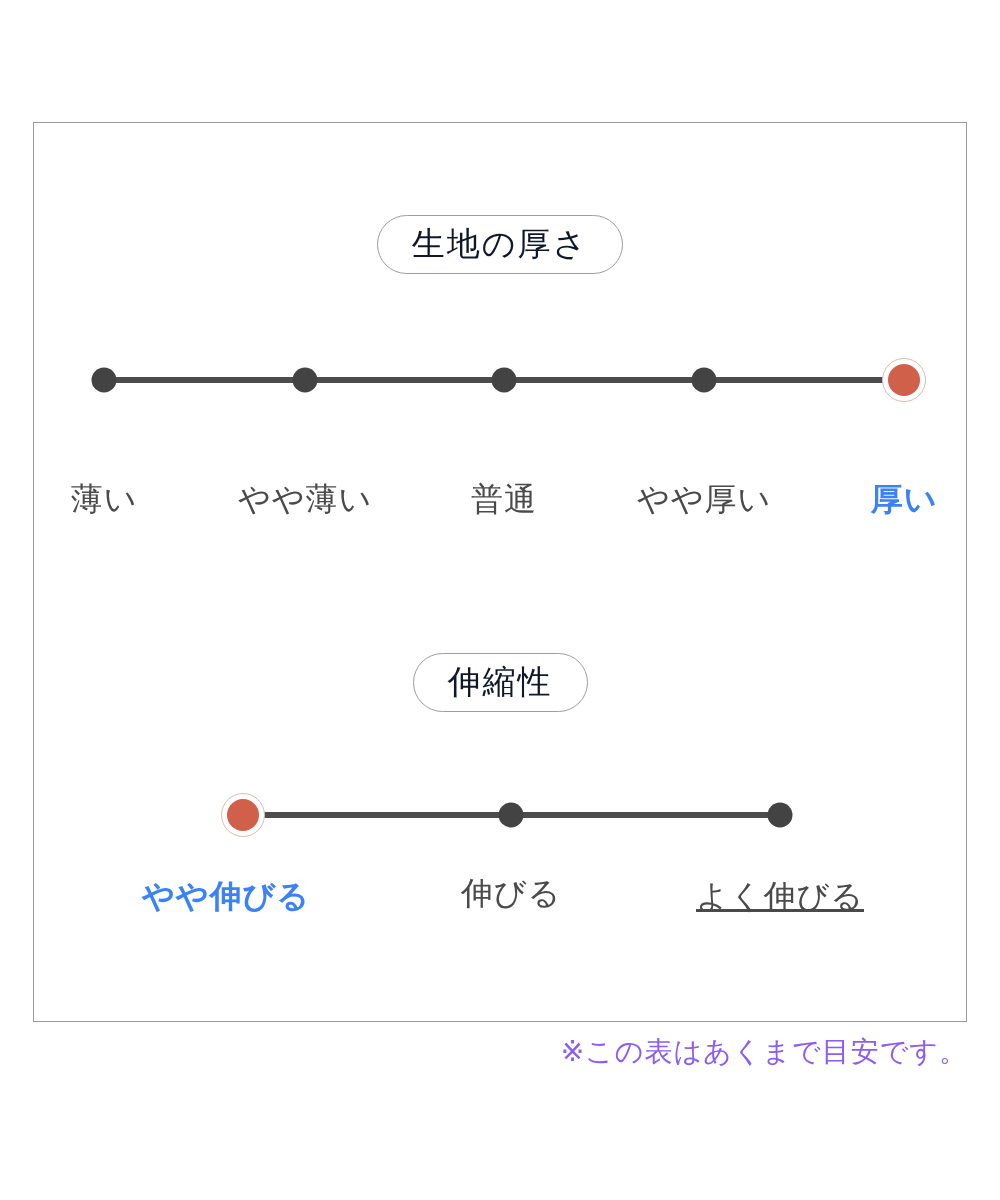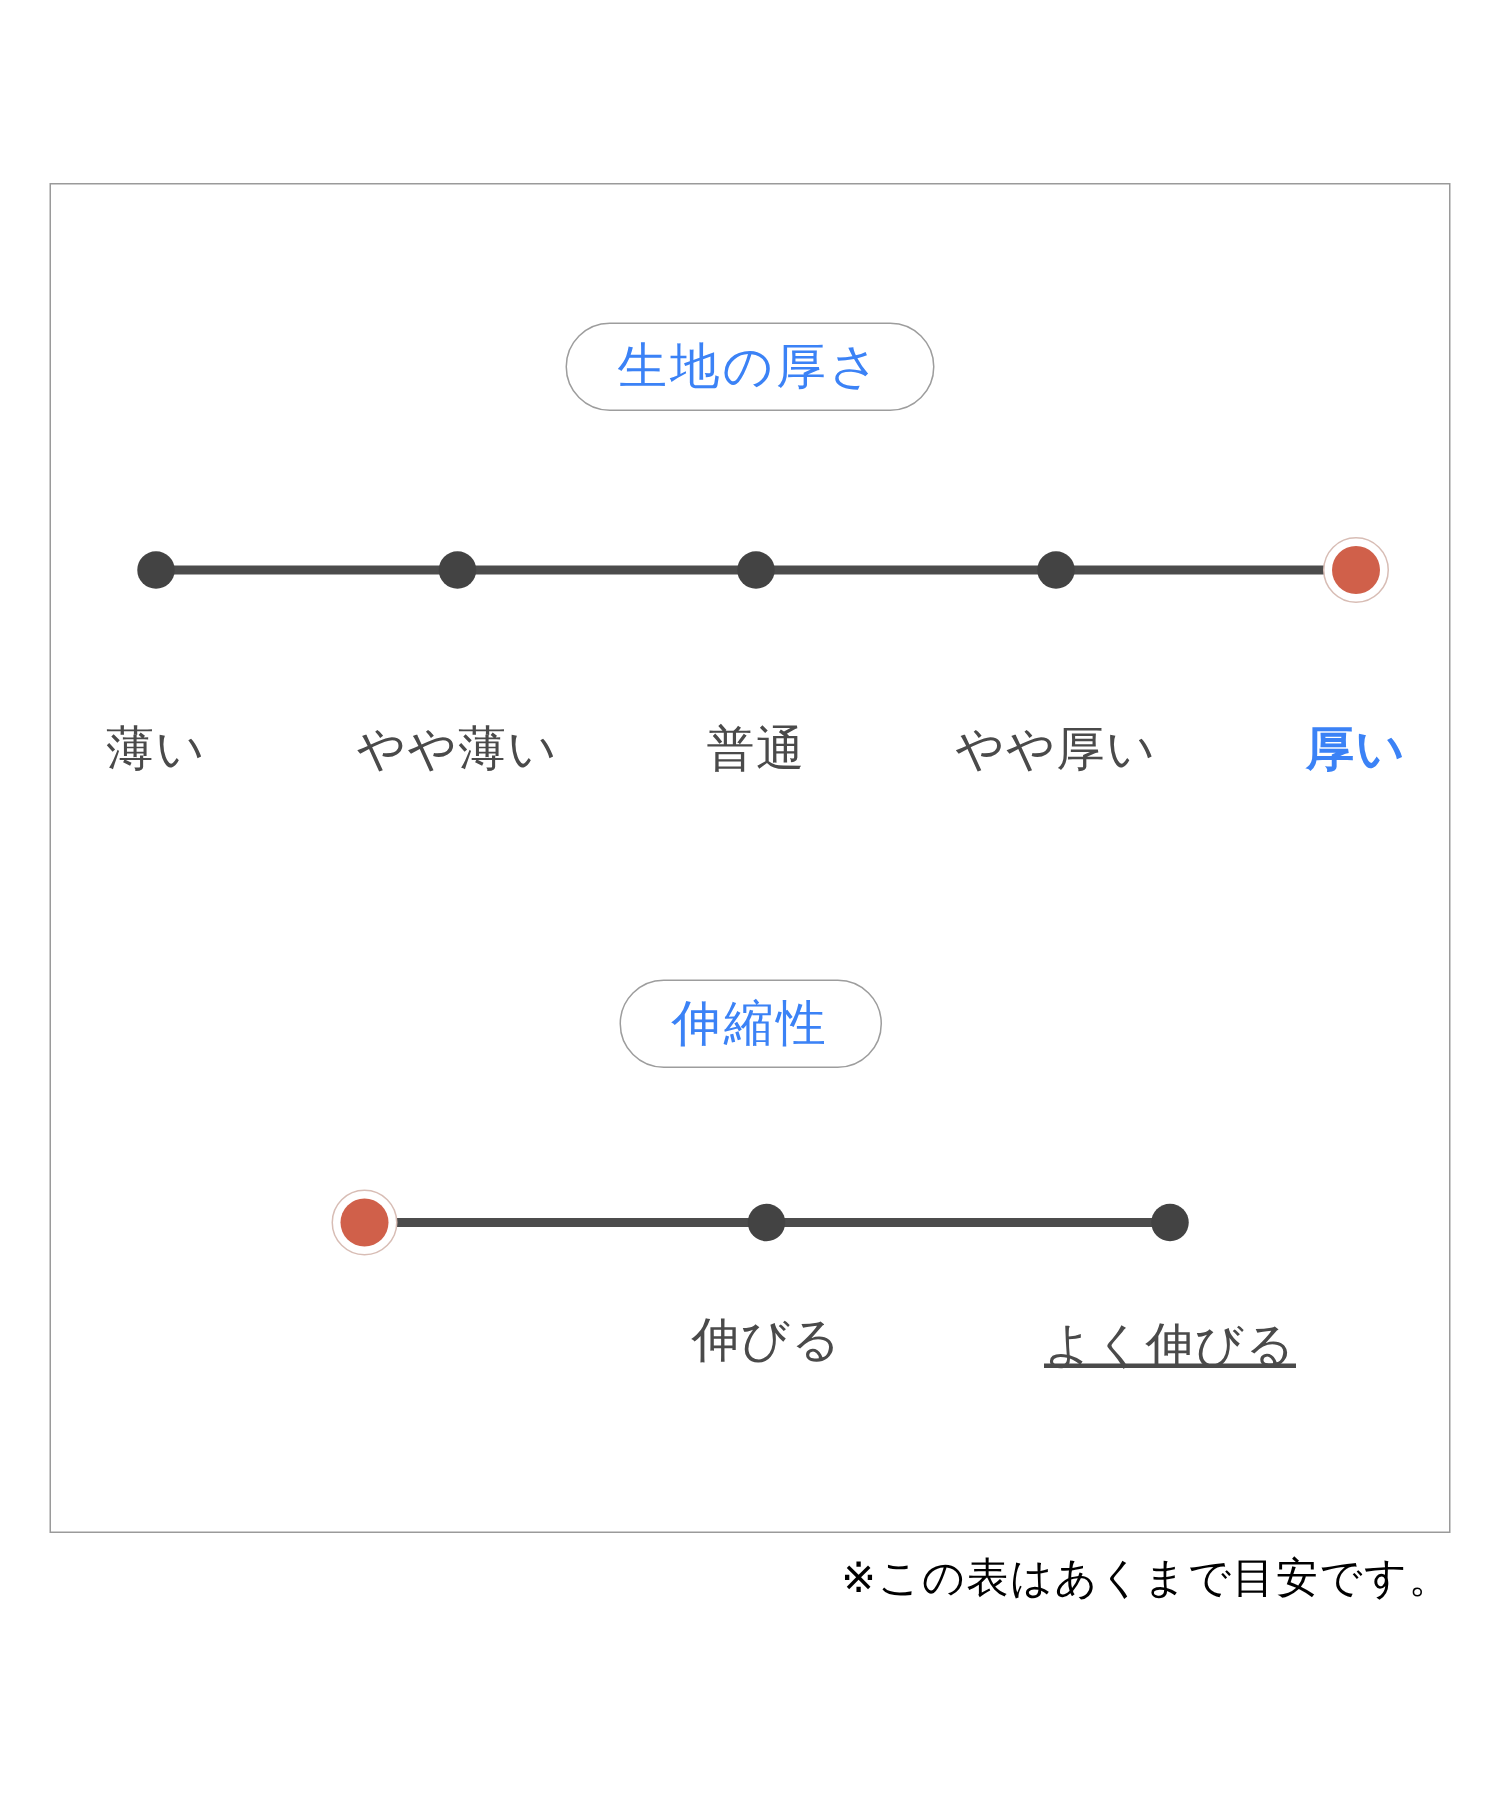--- a/index.html
+++ b/index.html
@@ -34,21 +34,21 @@
     text-align: center;
   }
   .section-pill {
     display: inline-block;
     border: 1.5px solid #9d9d9d;
     border-radius: 999px;
     padding: 11px 34px 13px 34px;
     font-size: 33px;
     line-height: 1;
     letter-spacing: 2px;
-    color: #3b82f6;
+    color: #0f172a;
     background: #ffffff;
     white-space: nowrap;
   }
 
   
   .scale {
     position: absolute;
     left: 0;
     width: 100%;
     height: 0;
@@ -111,21 +111,21 @@
     color: #3b82f6;
   }
 
   
   #footnote {
     position: absolute;
     right: 32px;
     top: 1038px;
     font-size: 28px;
     line-height: 1;
-    color: #000000;
+    color: #8b5cf6;
     letter-spacing: 1px;
     white-space: nowrap;
   }
 </style>
 </head>
 <body>
 
 <div id="spec-card">
 
   <div class="section-pill-row" style="top:92px;">
@@ -156,19 +156,20 @@
 
   <div class="scale" style="top:692px;">
     <div class="scale-track" style="left:209px; width:537px;"></div>
 
     <div class="dot selected" style="left:209px;"></div>
     <div class="dot normal" style="left:477px;"></div>
     <div class="dot normal" style="left:746px;"></div>
   </div>
 
   <div class="scale-labels" style="top:750px;">
+    <span class="scale-label active" style="left:192px;">やや伸びる</span>
     <span class="scale-label" style="left:477px;font-family:Liberation Mono, monospace;">伸びる</span>
     <span class="scale-label" style="left:746px;text-decoration:underline;">よく伸びる</span>
   </div>
 
 </div>
 
 <div id="footnote">※この表はあくまで目安です。</div>
 
 </body></html>

